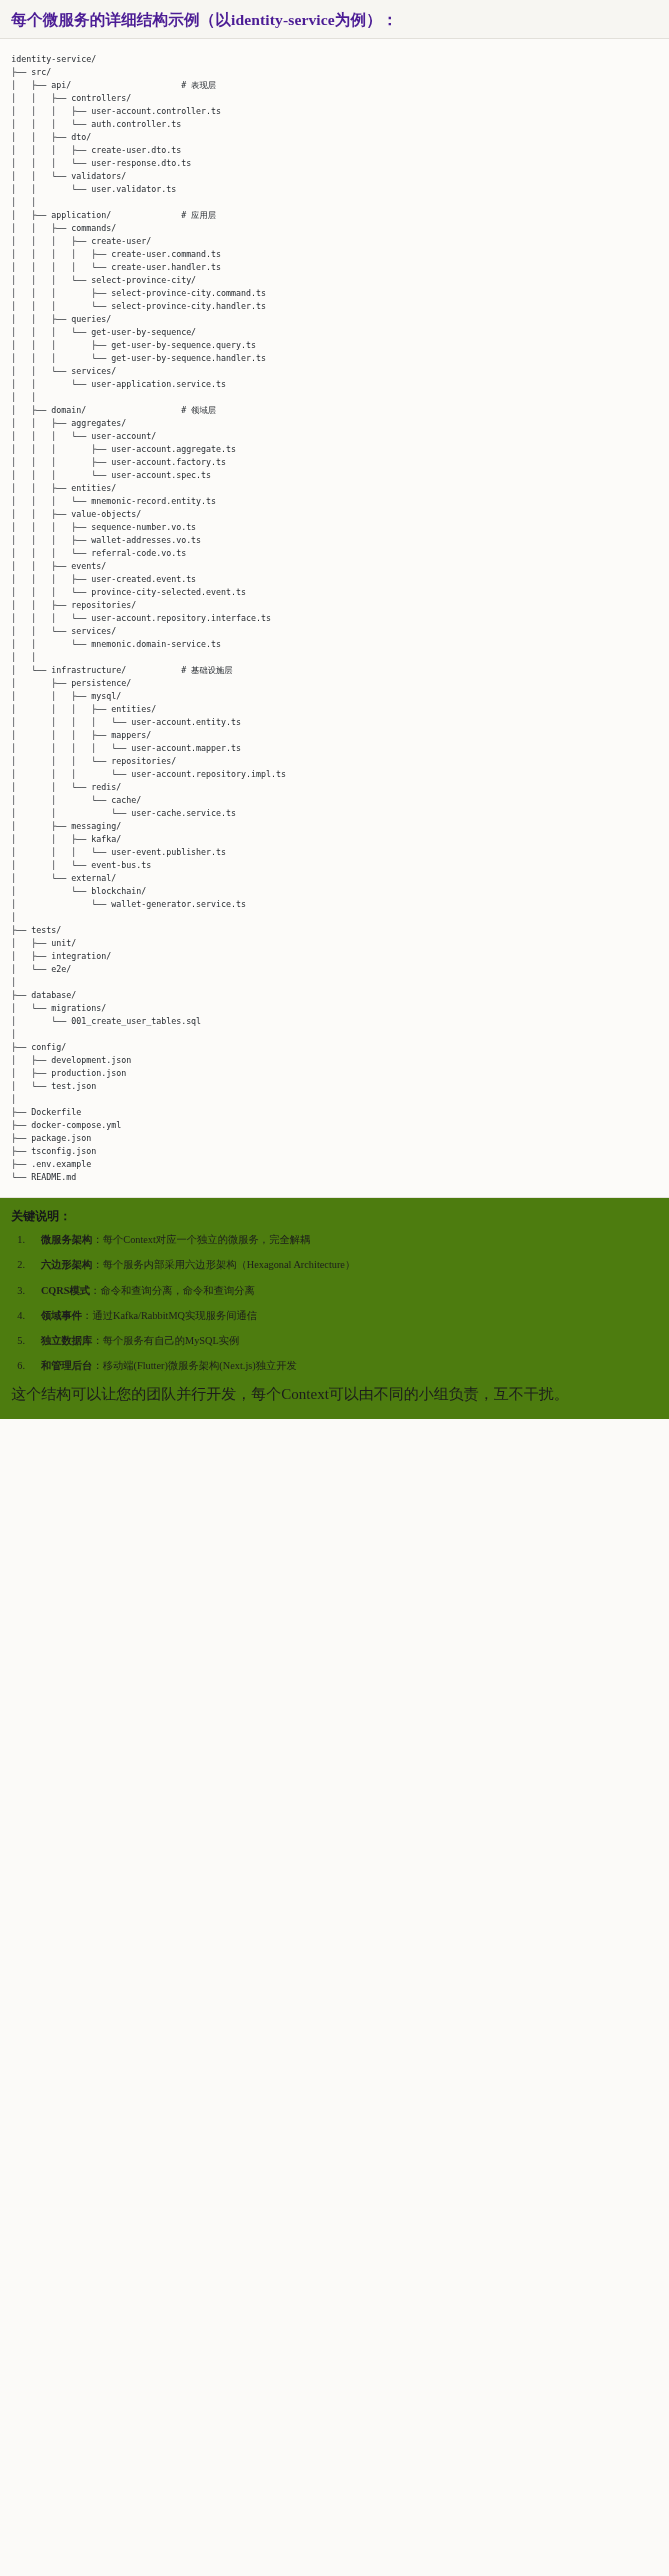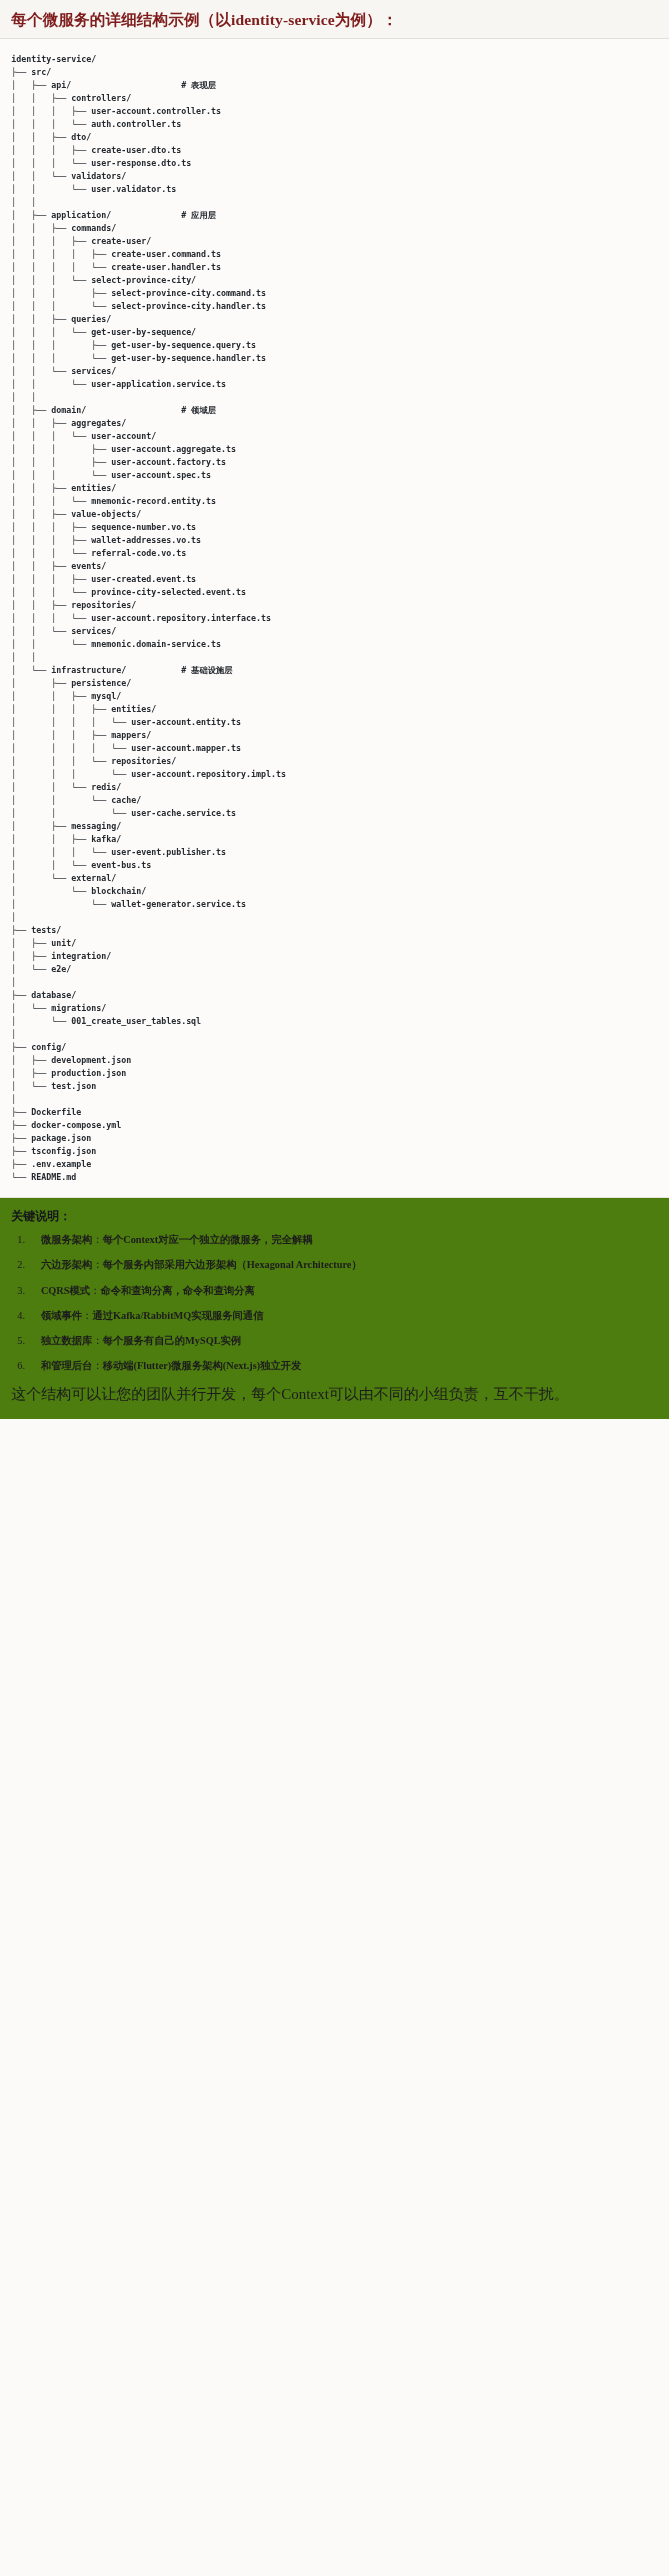--- a/index.html
+++ b/index.html
@@ -25,31 +25,30 @@
     padding: 10px 11.3px 8.8px 11.3px;
     border-bottom: 0.6px solid #e2e0da;
     box-sizing: border-box;
   }
   .header-title {
     font-family: "Liberation Serif", "DejaVu Serif", serif;
     font-weight: bold;
     font-size: 15.6px;
     line-height: 1.25;
     letter-spacing: 0.1px;
-    color: #7f1d1d;
+    color: #4c1d95;
     margin: 0;
   }
 
   
   .code-block {
     background: #fcfbf9;
     padding: 13.8px 11.3px 12.5px 11.3px;
     box-sizing: border-box;
     border-bottom: 0.6px solid #e6e4de;
-    font-weight: bold;
   }
   .tree {
     font-family: "DejaVu Sans Mono", "Liberation Mono", monospace;
     font-size: 8.3px;
     line-height: 13px;
     color: #24292f;
     white-space: pre;
     margin: 0;
     letter-spacing: 0px;
     tab-size: 4;
@@ -86,21 +85,21 @@
     font-size: 10.3px;
   }
   .note-term {
     font-weight: bold;
     margin-left: 12px;
   }
   .note-sep {
     font-weight: normal;
   }
   .note-desc {
-    font-weight: bold;
+    font-weight: normal;
   }
   .closing {
     font-size: 15px;
     line-height: 1.4;
     margin: 8.8px 0 7.5px 0;
     color: #1c1c1c;
   }
 </style>
 </head>
 <body>

